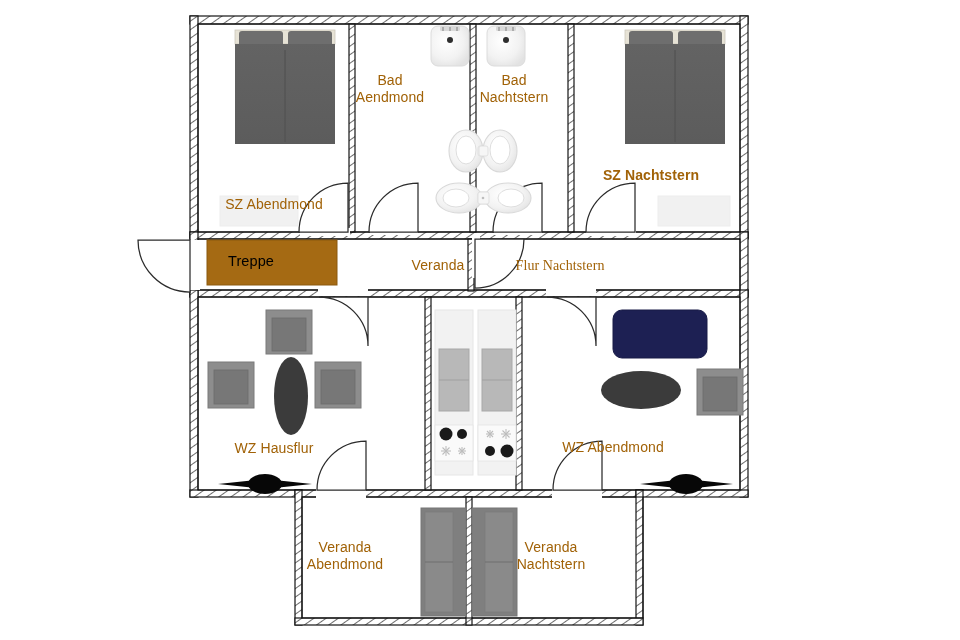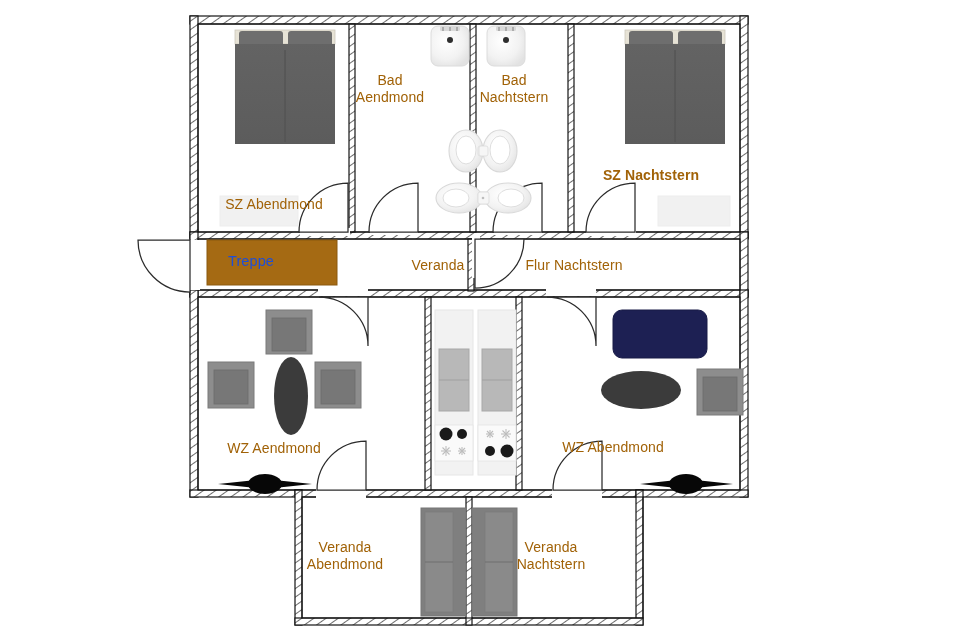--- a/index.html
+++ b/index.html
@@ -4,21 +4,21 @@
 <style>
   html,body{margin:0;padding:0;background:#ffffff;}
   body{width:960px;height:640px;font-family:"Liberation Sans",sans-serif;overflow:hidden;}
   #plan{position:relative;width:960px;height:640px;background:#ffffff;}
   svg#floorplan{position:absolute;left:0;top:0;width:960px;height:640px;}
   .rlabel{
     position:absolute;color:#a16207;font-family:"Liberation Sans",sans-serif;
     font-size:14px;line-height:17px;text-align:center;white-space:pre-line;
     letter-spacing:0.1px;
   }
-  .rlabel.stair{color:#1d4ed8;font-size:14.5px;}
+  .rlabel.stair{color:#000000;font-size:14.5px;}
 </style>
 </head>
 <body>
 
 <div id="plan">
 
   <svg id="floorplan" viewBox="0 0 960 640">
     <defs>
       <pattern id="wallhatch" width="7" height="7" patternUnits="userSpaceOnUse" patternTransform="rotate(55)">
         <rect width="7" height="7" fill="#ffffff"></rect>
@@ -267,23 +267,23 @@
 
   <div class="rlabel" style="left:514px;top:89px;transform:translate(-50%,-50%);">Bad
 Nachtstern</div>
 
   <div class="rlabel" style="left:651px;top:175px;transform:translate(-50%,-50%);font-weight:bold;">SZ Nachtstern</div>
 
   <div class="rlabel stair" style="left:251px;top:261px;transform:translate(-50%,-50%);">Treppe</div>
 
   <div class="rlabel" style="left:438px;top:265px;transform:translate(-50%,-50%);">Veranda</div>
 
-  <div class="rlabel" style="left:574px;top:265px;transform:translate(-50%,-50%);">Flur Nachtstern</div>
-
-  <div class="rlabel" style="left:274px;top:448px;transform:translate(-50%,-50%);">WZ Aendmond</div>
+  <div class="rlabel" style="left:560px;top:265px;transform:translate(-50%,-50%);font-family:Liberation Serif, serif;">Flur Nachtstern</div>
+
+  <div class="rlabel" style="left:274px;top:448px;transform:translate(-50%,-50%);">WZ Hausflur</div>
 
   <div class="rlabel" style="left:613px;top:447px;transform:translate(-50%,-50%);">WZ Abendmond</div>
 
   <div class="rlabel" style="left:345px;top:556px;transform:translate(-50%,-50%);">Veranda
 Abendmond</div>
 
   <div class="rlabel" style="left:551px;top:556px;transform:translate(-50%,-50%);">Veranda
 Nachtstern</div>
 
 </div>

